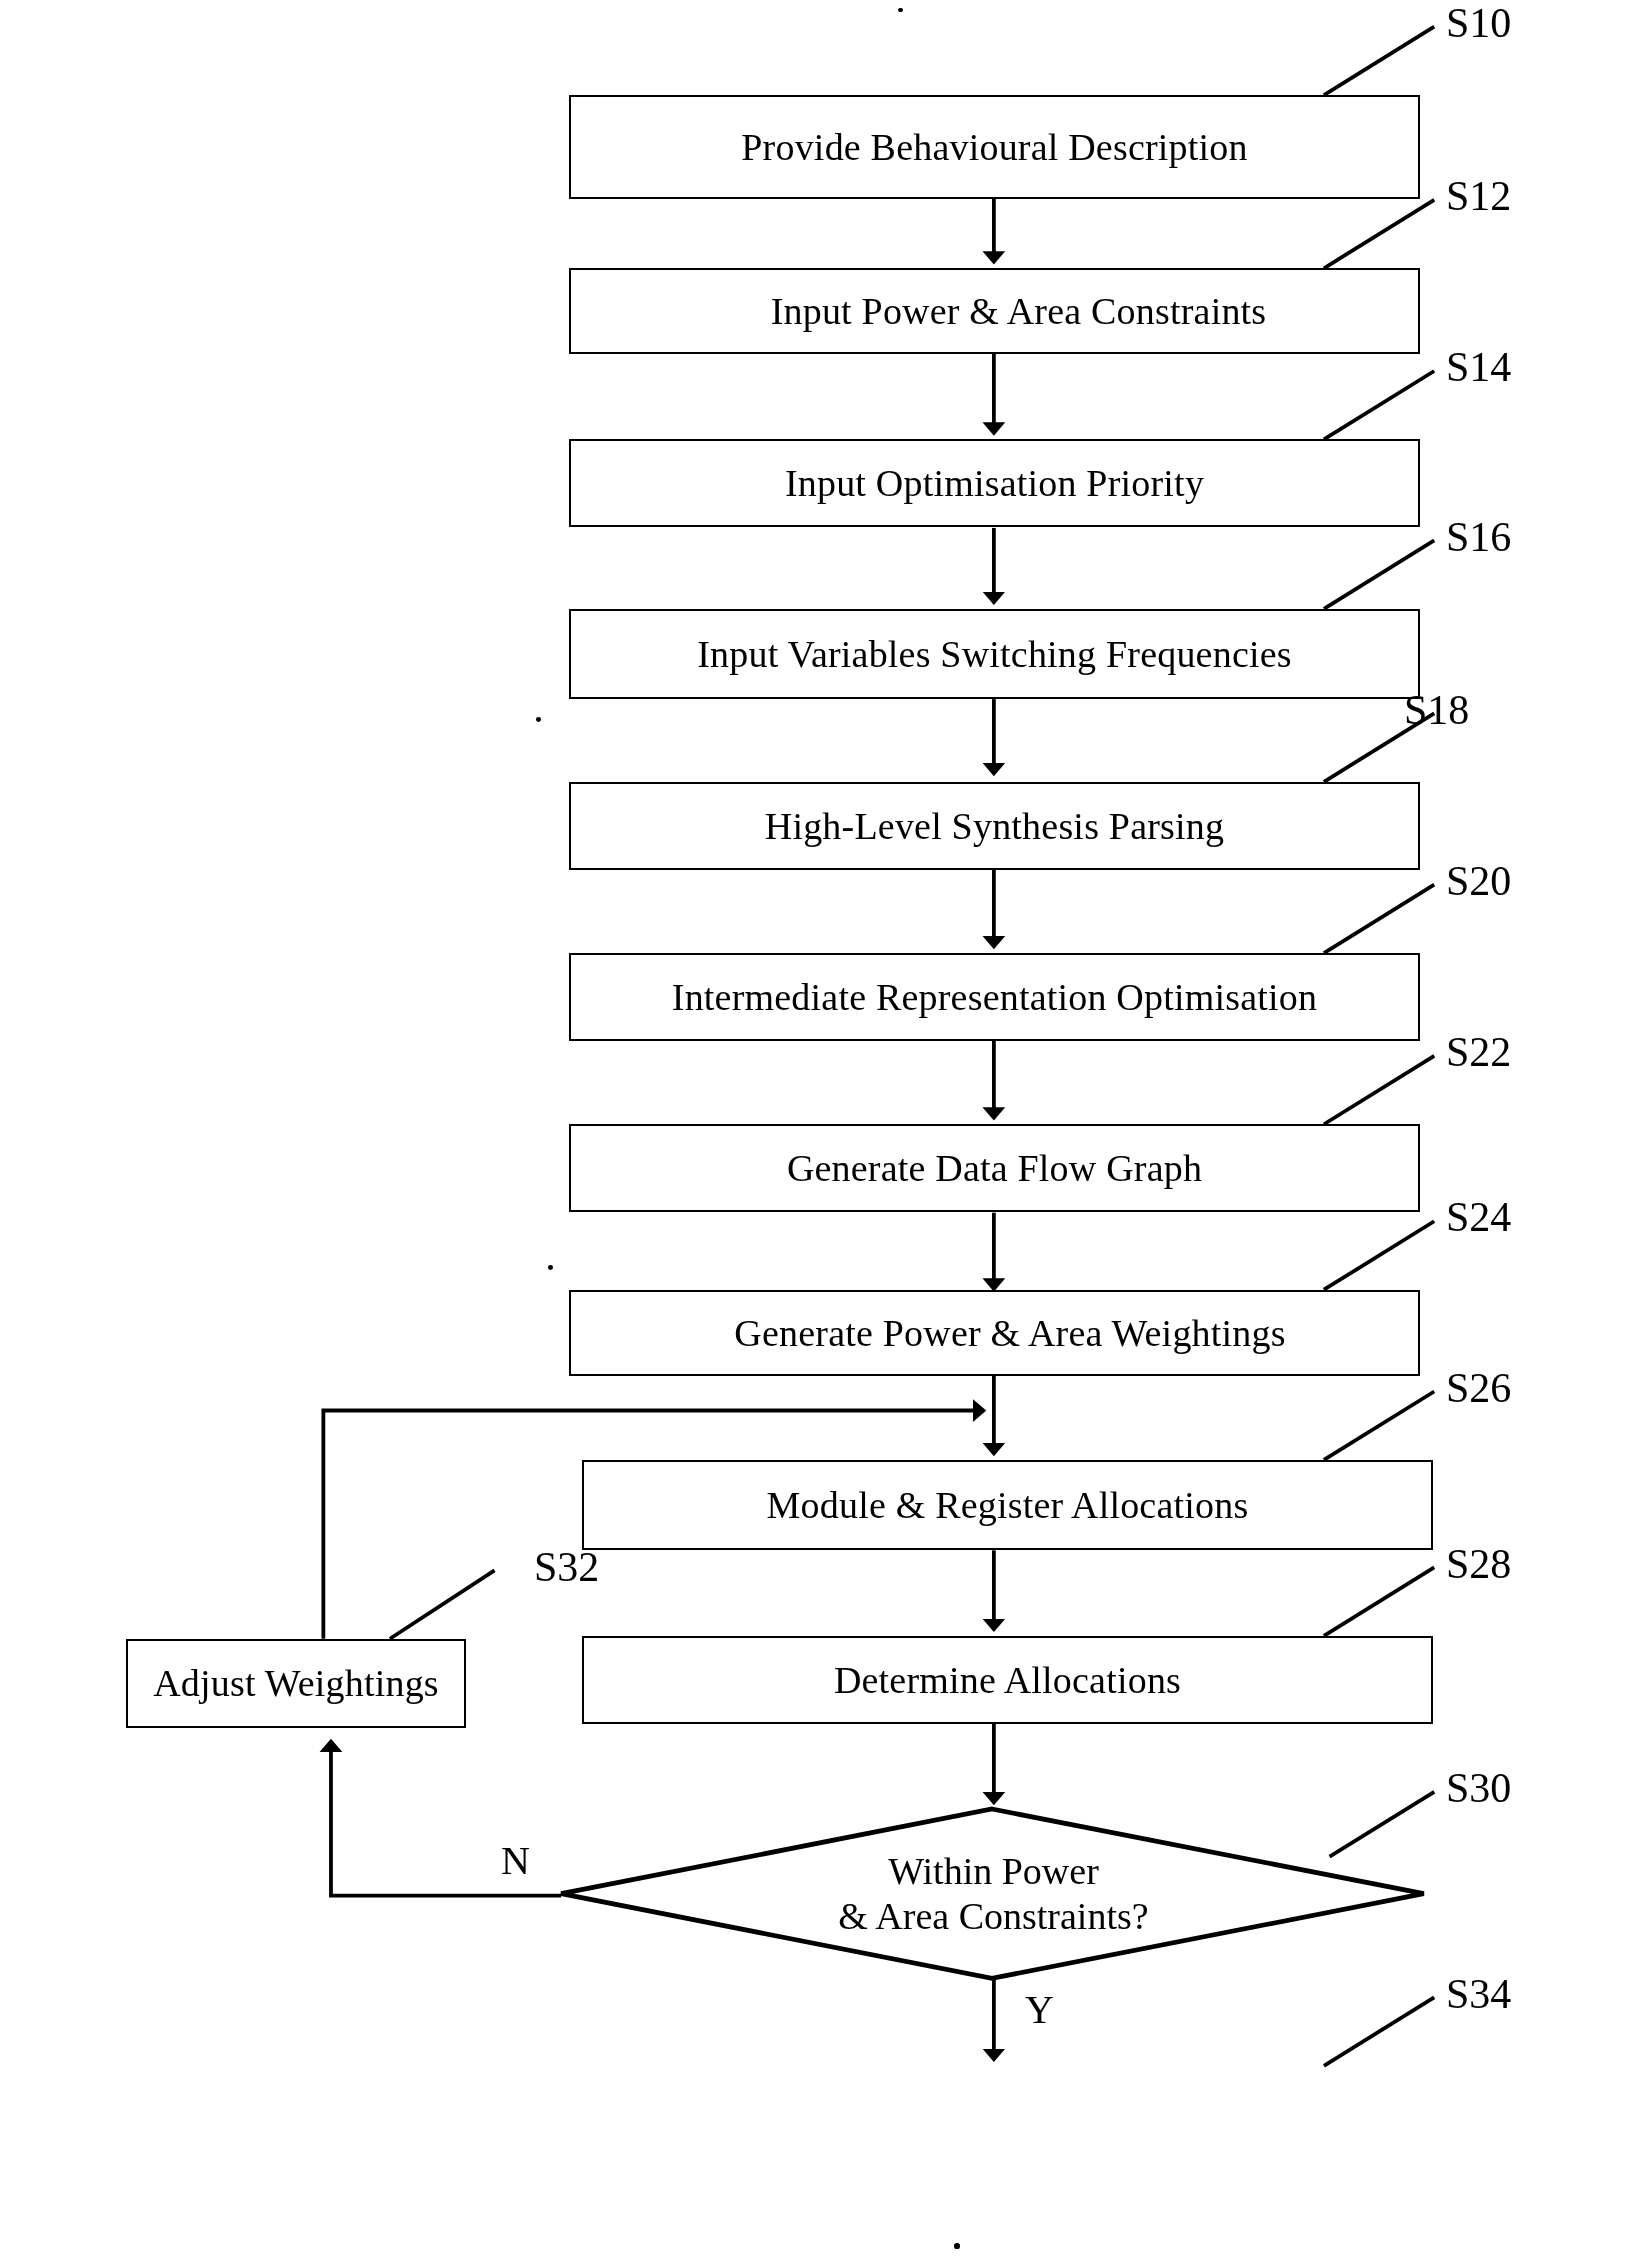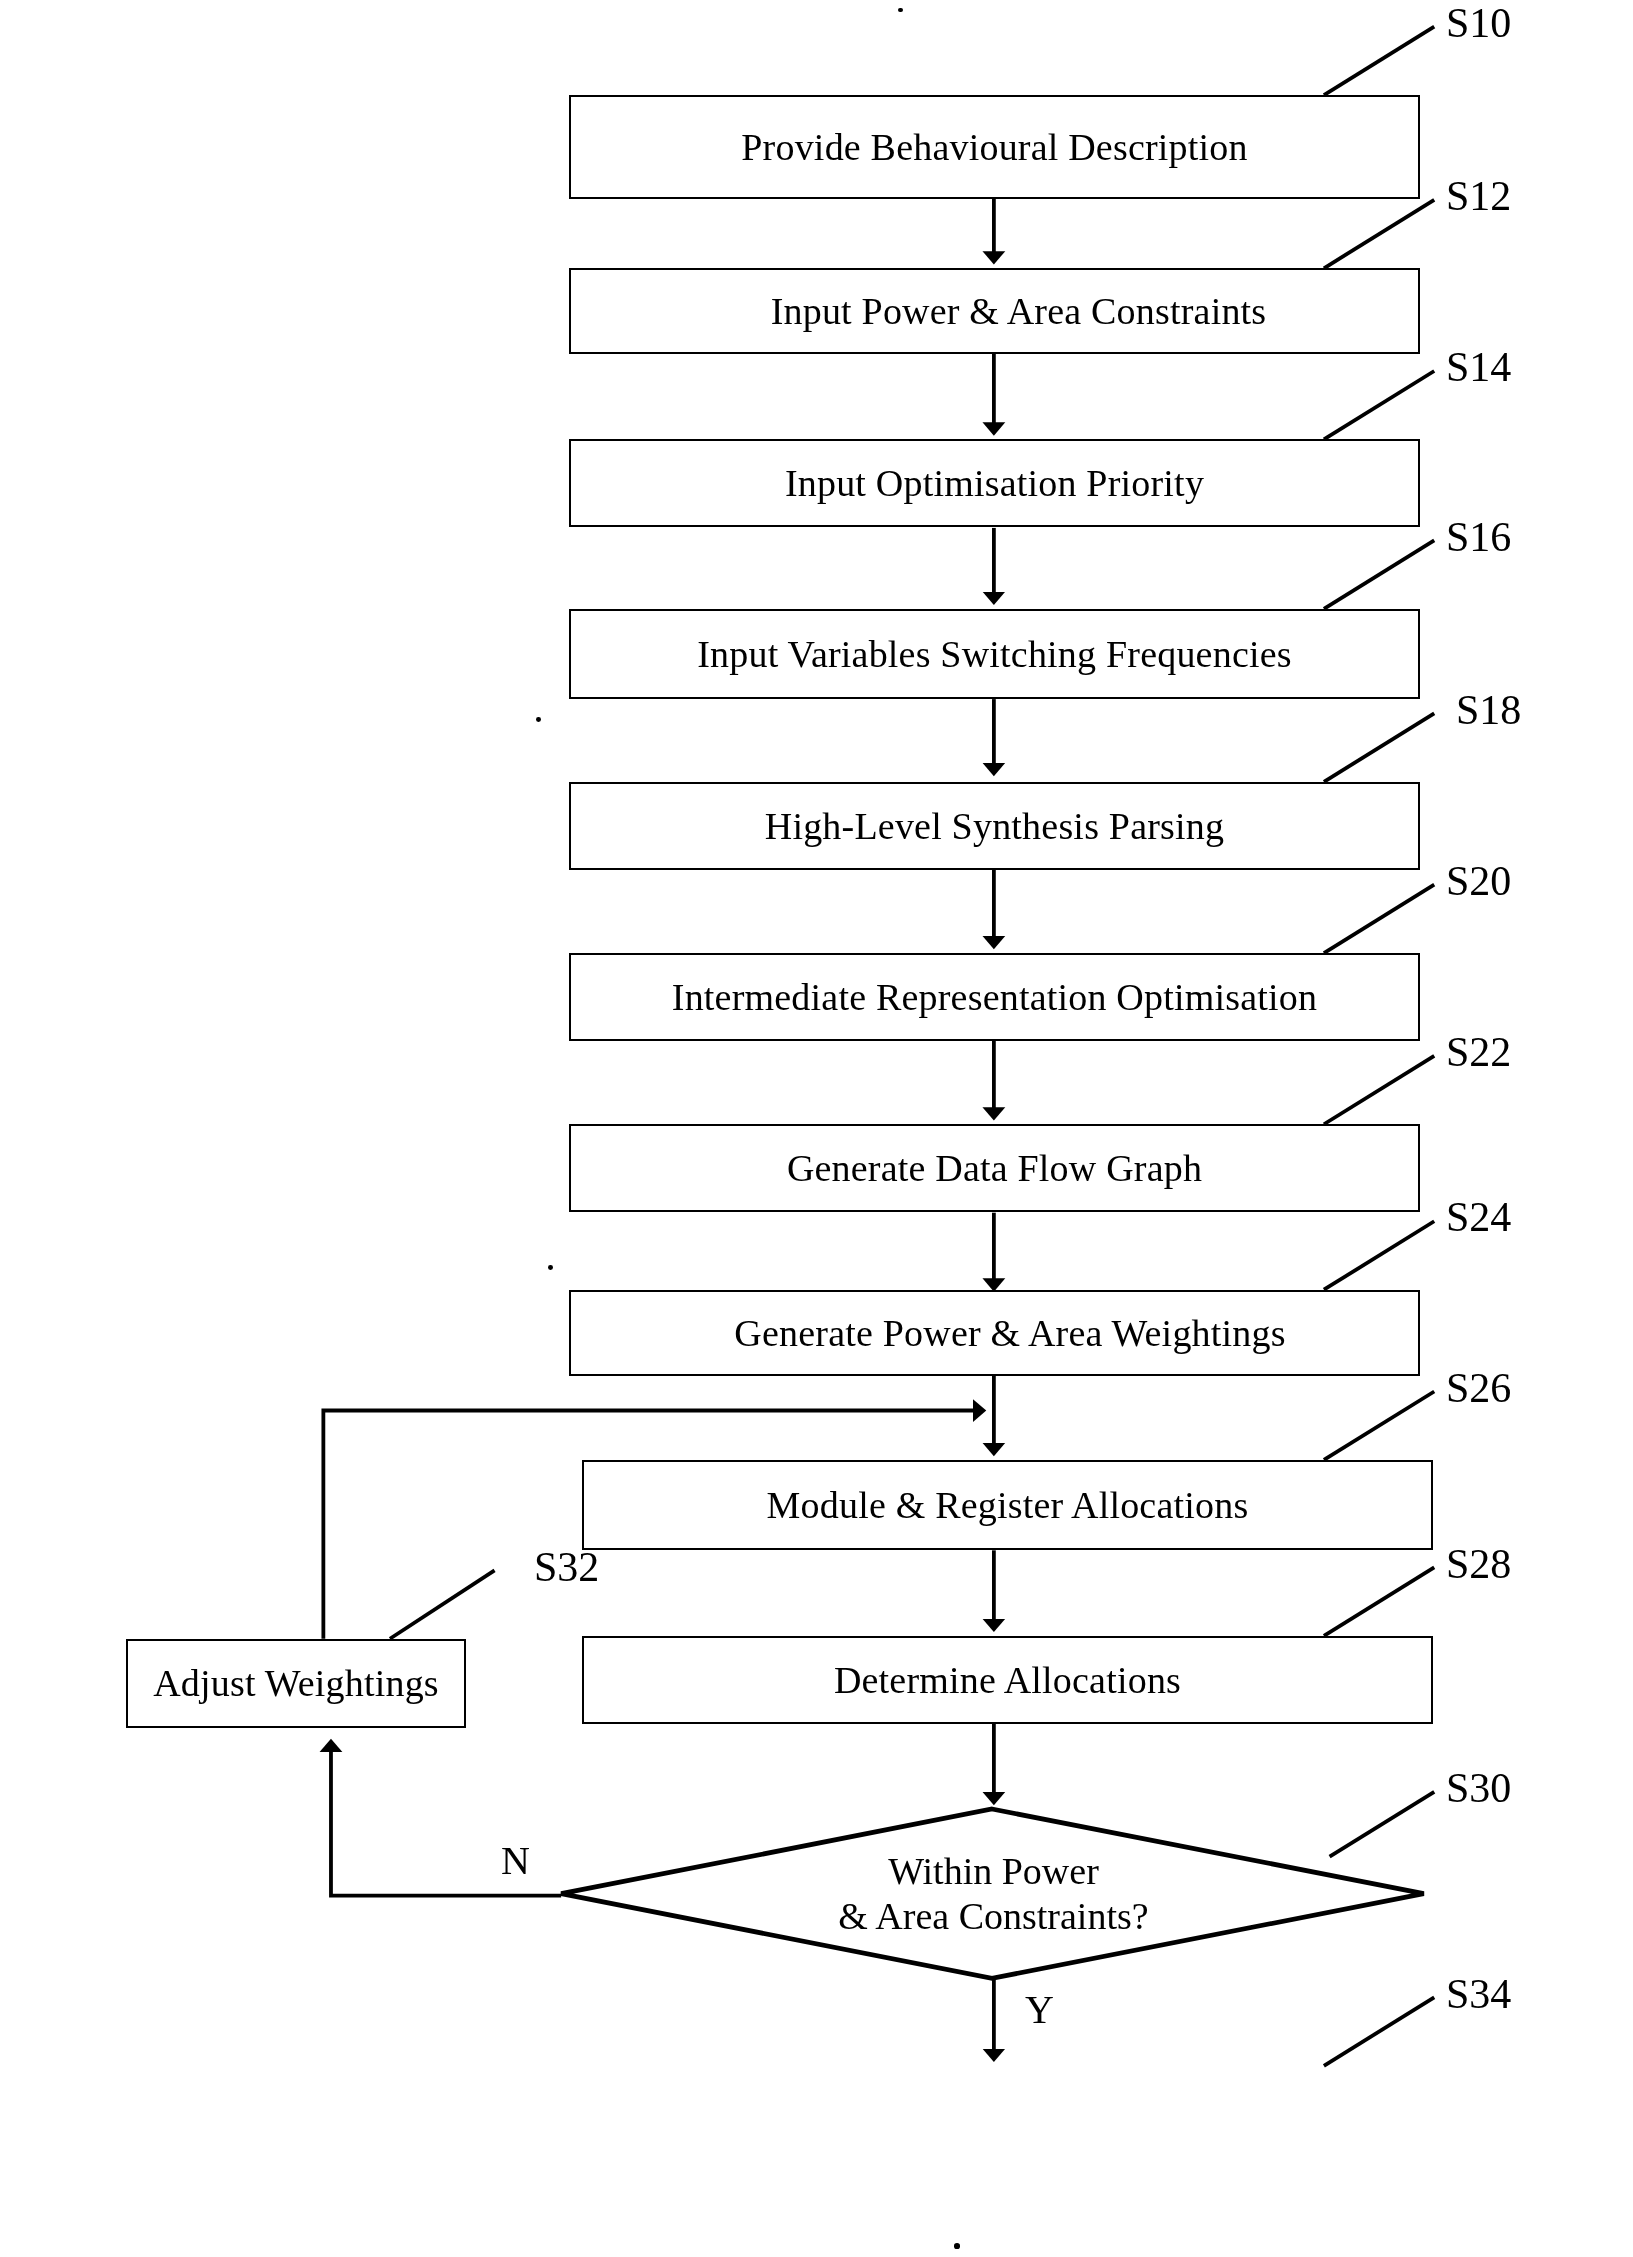--- a/index.html
+++ b/index.html
@@ -129,21 +129,21 @@
 
   <div class="diamond-label" style="left:751px;top:1819px;width:485px;height:150px;">
     <span>Within Power</span>
     <span>&amp; Area Constraints?</span>
   </div>
 
   <div class="steplabel" style="left:1446px;top:1.9px;">S10</div>
   <div class="steplabel" style="left:1446px;top:175px;">S12</div>
   <div class="steplabel" style="left:1446px;top:346px;">S14</div>
   <div class="steplabel" style="left:1446px;top:516px;">S16</div>
-  <div class="steplabel" style="left:1456px;top:689px;">S18</div>
+  <div class="steplabel" style="left:1404px;top:689px;">S18</div>
   <div class="steplabel" style="left:1446px;top:860px;">S20</div>
   <div class="steplabel" style="left:1446px;top:1031px;">S22</div>
   <div class="steplabel" style="left:1446px;top:1196px;">S24</div>
   <div class="steplabel" style="left:1446px;top:1367px;">S26</div>
   <div class="steplabel" style="left:1446px;top:1543px;">S28</div>
   <div class="steplabel" style="left:1446px;top:1767px;">S30</div>
   <div class="steplabel" style="left:534px;top:1546px;">S32</div>
   <div class="steplabel" style="left:1446px;top:1973px;font-family:Liberation Serif, serif;">S34</div>
 
   <div class="branch" style="left:501px;top:1841px;">N</div>

